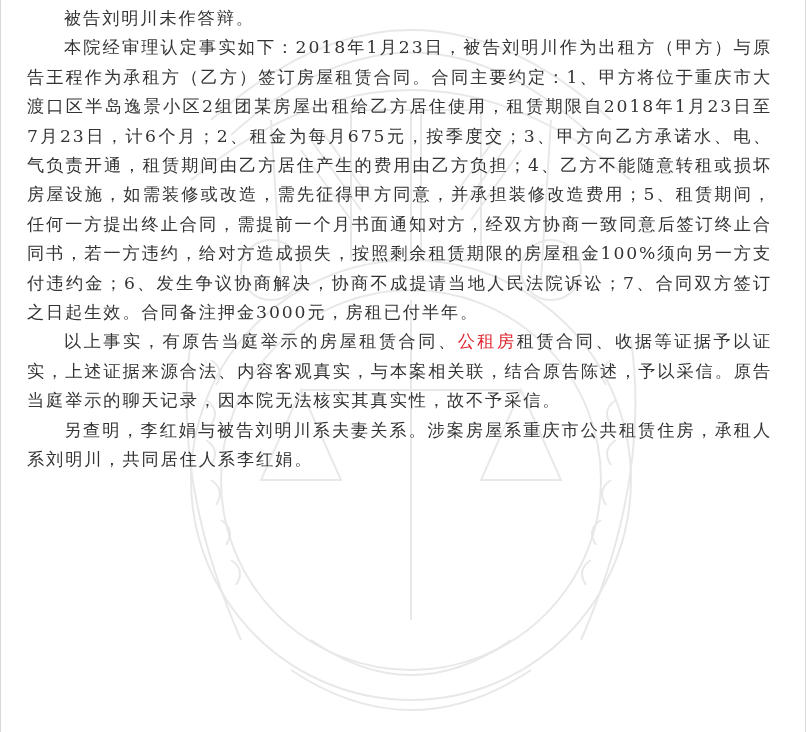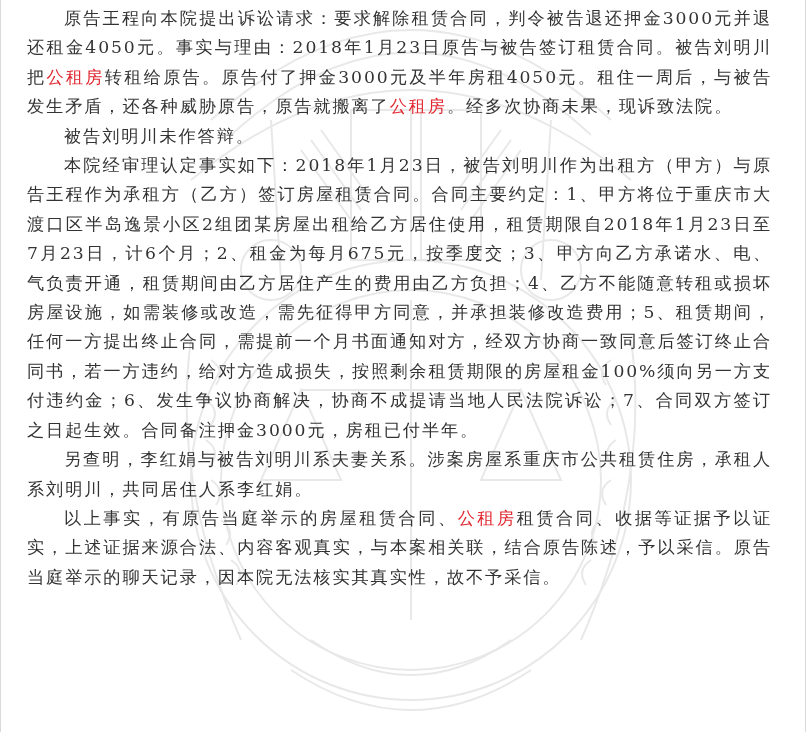--- a/index.html
+++ b/index.html
@@ -86,25 +86,24 @@
 
       <path d="M160 720 Q260 790 360 720"></path>
       <path d="M140 750 Q260 830 380 750"></path>
       <circle cx="120" cy="350" r="30"></circle>
       <circle cx="400" cy="350" r="30"></circle>
     </g>
   </svg>
 
   <div class="content">
 
-    <p><span>原告王程向本院提出诉讼请求：要求解除租赁合同，判令被告退还押金3000元并退还租金4050元。事实与理由：2018年1月23日原告与被告签订租赁合同。被告刘明川把</span><span class="red">公租房</span><span>转租给原告。原告付了押金3000元及半年房租4050元。租住一周后，与被告发生矛盾，还各种威胁原告，原告就搬离了</span><span class="red">公租房</span><span>。经多次协商未果，现诉致法院。</span></p>
 
 
     <p><span>被告刘明川未作答辩。</span></p>
 
     <p><span>本院经审理认定事实如下：2018年1月23日，被告刘明川作为出租方（甲方）与原告王程作为承租方（乙方）签订房屋租赁合同。合同主要约定：1、甲方将位于重庆市大渡口区半岛逸景小区2组团某房屋出租给乙方居住使用，租赁期限自2018年1月23日至7月23日，计6个月；2、租金为每月675元，按季度交；3、甲方向乙方承诺水、电、气负责开通，租赁期间由乙方居住产生的费用由乙方负担；4、乙方不能随意转租或损坏房屋设施，如需装修或改造，需先征得甲方同意，并承担装修改造费用；5、租赁期间，任何一方提出终止合同，需提前一个月书面通知对方，经双方协商一致同意后签订终止合同书，若一方违约，给对方造成损失，按照剩余租赁期限的房屋租金100%须向另一方支付违约金；6、发生争议协商解决，协商不成提请当地人民法院诉讼；7、合同双方签订之日起生效。合同备注押金3000元，房租已付半年。</span></p>
 
+    <p><span>以上事实，有原告当庭举示的房屋租赁合同、</span><span class="red">公租房</span><span>租赁合同、收据等证据予以证实，上述证据来源合法、内容客观真实，与本案相关联，结合原告陈述，予以采信。原告当庭举示的聊天记录，因本院无法核实其真实性，故不予采信。</span></p>
+
     <p><span>另查明，李红娟与被告刘明川系夫妻关系。涉案房屋系重庆市公共租赁住房，承租人系刘明川，共同居住人系李红娟。</span></p>
-
-    <p><span>以上事实，有原告当庭举示的房屋租赁合同、</span><span class="red">公租房</span><span>租赁合同、收据等证据予以证实，上述证据来源合法、内容客观真实，与本案相关联，结合原告陈述，予以采信。原告当庭举示的聊天记录，因本院无法核实其真实性，故不予采信。</span></p>
 
   </div>
 </div>
 
 </body></html>

